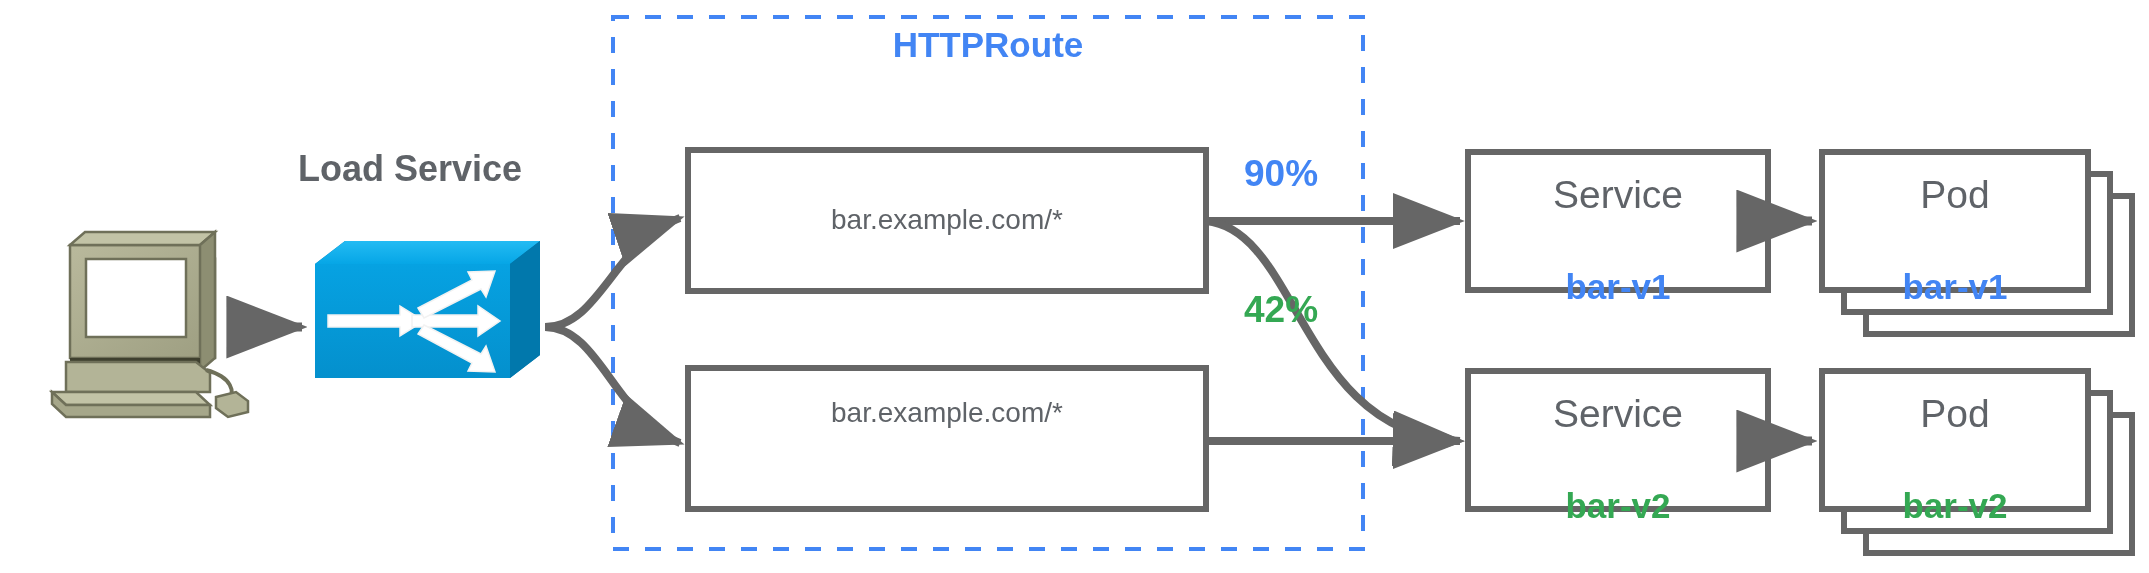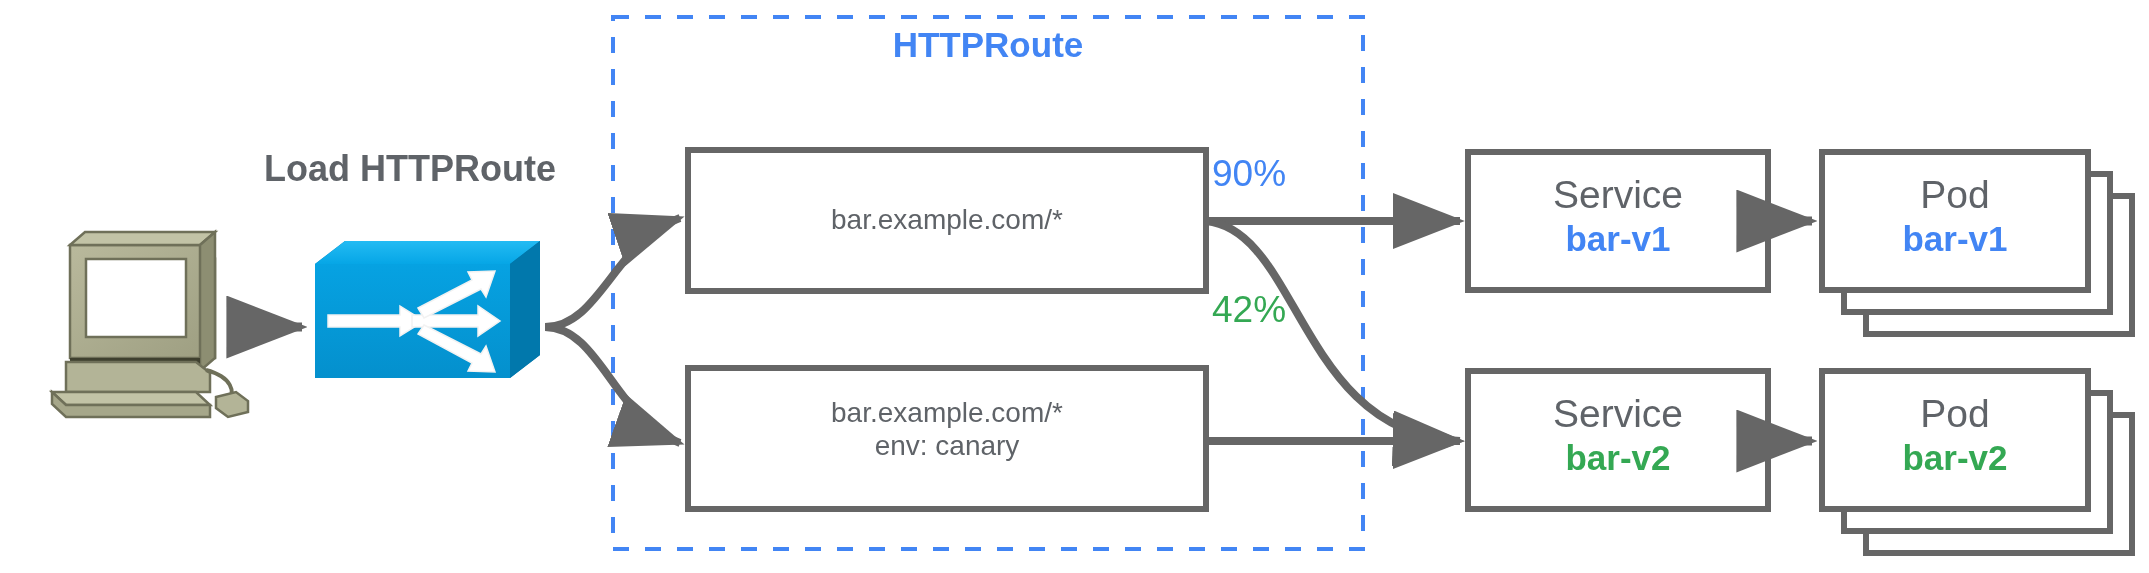--- a/index.html
+++ b/index.html
@@ -48,24 +48,26 @@
     font-weight: bold;
   }
   .route-label {
     font-size: 28px;
   }
   .box-title {
     font-size: 39px;
   }
   .box-sub {
     font-size: 35px;
+    margin-top: 48px;
   }
   .pct {
     font-size: 37px;
-    font-weight: normal;
+    font-weight: bold;
+    margin-left: 32px;
   }
   .lb-title {
     font-size: 36px;
   }
   .httproute-title {
     font-size: 35px;
     line-height: 1.22;
   }
 </style>
 </head>
@@ -156,29 +158,28 @@
       <rect x="1866" y="415" width="266" height="138" fill="#ffffff" stroke="#666666" stroke-width="6"></rect>
       <rect x="1844" y="393" width="266" height="138" fill="#ffffff" stroke="#666666" stroke-width="6"></rect>
       <rect x="1822" y="371" width="266" height="138" fill="#ffffff" stroke="#666666" stroke-width="6"></rect>
     </g>
   </svg>
 
   <div class="txt httproute-title blue-bold" style="left:613px; top:24px; width:750px;">
     <div>HTTPRoute</div>
   </div>
 
-  <div class="txt lb-title gray-bold" style="left:260px; top:148px; width:300px;">Load HTTPRoute</div>
+  <div class="txt lb-title gray-bold" style="left:260px; top:148px; width:300px;">Load Service</div>
 
   <div class="txt route-label gray-reg" style="left:688px; top:203px; width:518px;">
     <div>bar.example.com/*</div>
   </div>
 
   <div class="txt route-label gray-reg" style="left:688px; top:396px; width:518px;">
     <div>bar.example.com/*</div>
-    <div>env: canary</div>
   </div>
 
   <div class="txt pct blue-bold" style="left:1212px; top:152px; width:120px; text-align:left;">90%</div>
 
   <div class="txt pct green-bold" style="left:1212px; top:288px; width:120px; text-align:left;">42%</div>
 
   <div class="txt" style="left:1468px; top:172px; width:300px;">
     <div class="box-title gray-reg">Service</div>
     <div class="box-sub blue-bold">bar-v1</div>
   </div>

